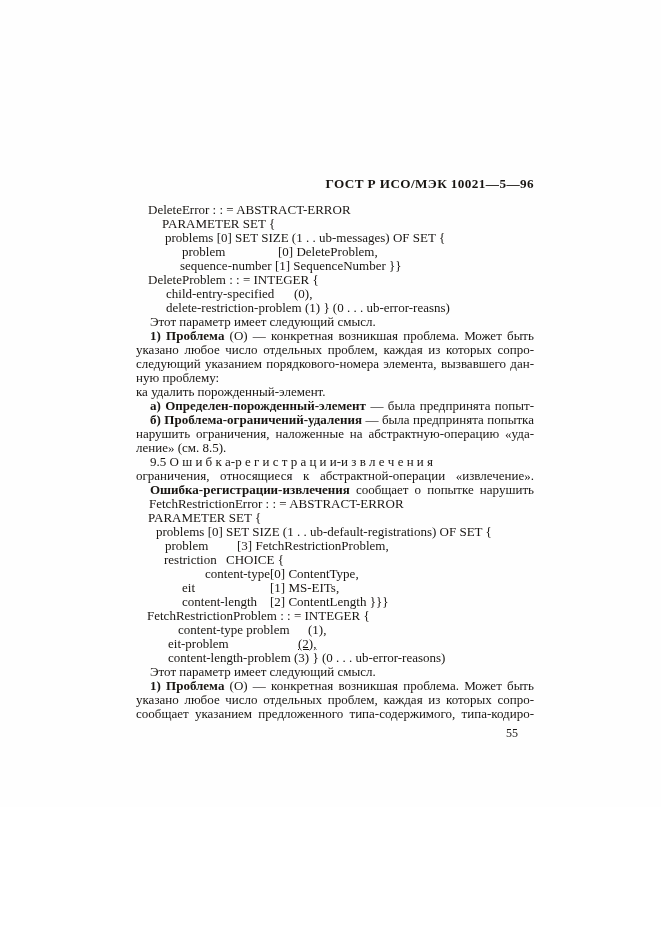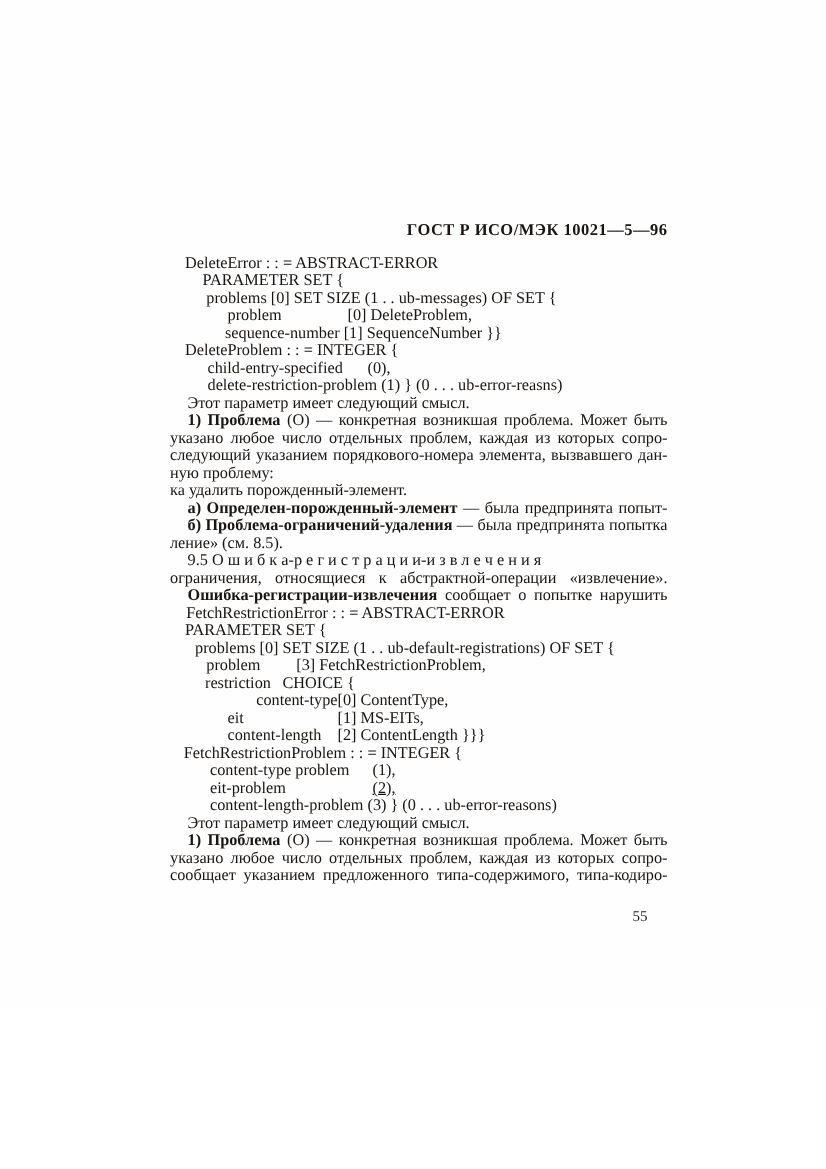--- a/index.html
+++ b/index.html
@@ -80,40 +80,41 @@
           <div class="line text-line j"><span>указано любое число отдельных проблем, каждая из которых сопро-</span></div>
           <div class="line text-line j"><span>следующий указанием порядкового-номера элемента, вызвавшего дан-</span></div>
           <div class="line text-line"><span>ную проблему:</span></div>
         </div>
         <div>
           <div class="line text-line"><span>ка удалить порожденный-элемент.</span></div>
           <div class="line text-line j" style="padding-left: 14px;"><b>а) Определен-порожденный-элемент</b><span> — была предпринята попыт-</span></div>
         </div>
         <div>
           <div class="line text-line j" style="padding-left: 14px;"><b>б) Проблема-ограничений-удаления</b><span> — была предпринята попытка</span></div>
+          <div class="line text-line j"><span>нарушить ограничения, наложенные на абстрактную-операцию «уда-</span></div>
           <div class="line text-line"><span>ление» (см. 8.5).</span></div>
         </div>
         <div>
           <div class="line text-line" style="padding-left: 14px;"><span>9.5 О ш и б к а-р е г и с т р а ц и и-и з в л е ч е н и я</span></div>
         </div>
         <div>
           <div class="line text-line j"><span>ограничения, относящиеся к абстрактной-операции «извлечение».</span></div>
           <div class="line text-line j" style="padding-left: 14px;"><b>Ошибка-регистрации-извлечения</b><span> сообщает о попытке нарушить</span></div>
         </div>
         <div>
           <div class="line code-line" style="padding-left: 13px;">FetchRestrictionError : : = ABSTRACT-ERROR</div>
           <div class="line code-line" style="padding-left: 12px;">PARAMETER SET {</div>
           <div class="line code-line" style="padding-left: 20px;">problems [0] SET SIZE (1 . . ub-default-registrations) OF SET {</div>
           <div class="line code-line" style="padding-left: 29px;"><span class="c1" style="min-width: 72px;">problem</span><span>[3] FetchRestrictionProblem,</span></div>
           <div class="line code-line" style="padding-left: 28px;"><span class="c1" style="min-width: 62px;">restriction</span><span>CHOICE {</span></div>
           <div class="line code-line" style="padding-left: 46px;"><span class="c1" style="min-width: 88px; text-align: right;">content-type</span><span>[0] ContentType,</span></div>
           <div class="line code-line" style="padding-left: 46px;"><span class="c1" style="min-width: 88px;">eit</span><span>[1] MS-EITs,</span></div>
           <div class="line code-line" style="padding-left: 46px;"><span class="c1" style="min-width: 88px;">content-length</span><span>[2] ContentLength }}}</span></div>
           <div class="line code-line" style="padding-left: 11px;">FetchRestrictionProblem : : = INTEGER {</div>
-          <div class="line code-line" style="padding-left: 32px;"><span class="c1" style="min-width: 130px;">content-type problem</span><span>(1),</span></div>
+          <div class="line code-line" style="padding-left: 32px;"><span class="c1" style="min-width: 130px; margin-left: 10px;">content-type problem</span><span>(1),</span></div>
           <div class="line code-line" style="padding-left: 32px; text-decoration: underline;"><span class="c1" style="min-width: 130px;">eit-problem</span><span>(2),</span></div>
           <div class="line code-line" style="padding-left: 32px;">content-length-problem (3) } (0 . . . ub-error-reasons)</div>
         </div>
         <div>
           <div class="line text-line" style="padding-left: 14px;"><span>Этот параметр имеет следующий смысл.</span></div>
         </div>
         <div>
           <div class="line text-line j" style="padding-left: 14px;"><b>1) Проблема</b><span> (О) — конкретная возникшая проблема. Может быть</span></div>
           <div class="line text-line j"><span>указано любое число отдельных проблем, каждая из которых сопро-</span></div>
           <div class="line text-line j"><span>сообщает указанием предложенного типа-содержимого, типа-кодиро-</span></div>

